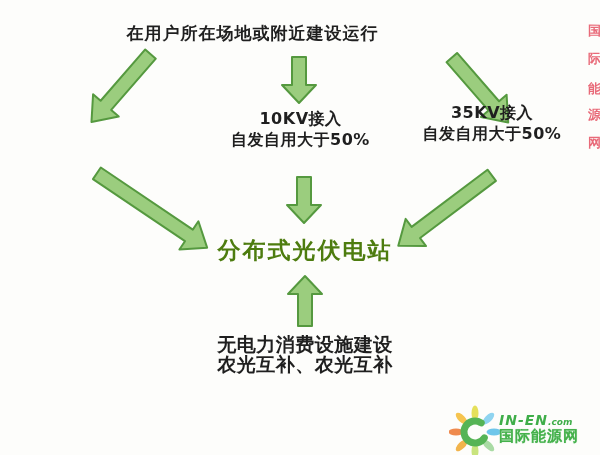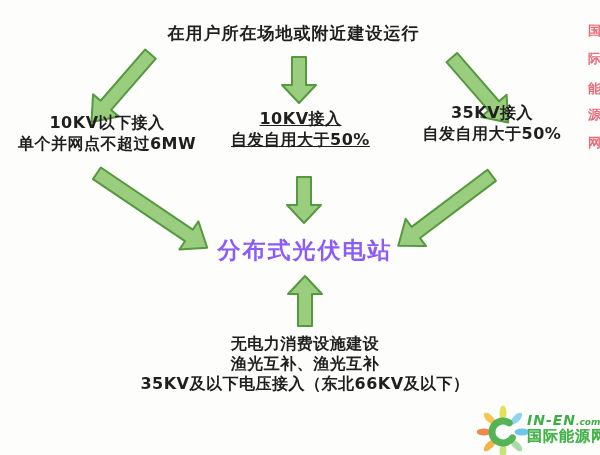--- a/index.html
+++ b/index.html
@@ -4,43 +4,43 @@
 <style>
   html,body{margin:0;padding:0;}
   .canvas{
     position:relative;
     width:600px;height:455px;
     background:#fdfdfb;
     overflow:hidden;
     font-family:"DejaVu Sans","Liberation Sans",sans-serif;
   }
   .txt{position:absolute;color:#1f1f1f;font-weight:bold;text-align:center;}
-  .top-condition{left:0;top:22px;width:505px;font-size:17px;letter-spacing:1px;margin-left:41px;}
+  .top-condition{left:0;top:22px;width:505px;font-size:17px;letter-spacing:1px;}
   .branch{line-height:21px;font-size:16px;letter-spacing:0.5px;}
   .branch-left{left:2px;top:112px;width:210px;}
-  .branch-middle{left:193px;top:108px;width:215px;text-decoration:underline;}
+  .branch-middle{left:193px;top:108px;width:215px;}
   .branch-right{left:392px;top:102px;width:200px;}
-  .center-node{left:145px;top:235px;width:320px;font-size:23px;letter-spacing:2px;color:#8b5cf6;}
-  .bottom-condition{left:90px;top:334px;width:430px;font-size:16px;line-height:20px;letter-spacing:0.5px;}
+  .center-node{left:145px;top:235px;width:320px;font-size:23px;letter-spacing:2px;color:#4d7c0f;}
+  .bottom-condition{left:90px;top:334px;width:430px;font-size:19px;line-height:20px;letter-spacing:0.5px;}
   .arrow{position:absolute;overflow:visible;}
   .arrow polygon{fill:#9bcd7e;stroke:#55993f;stroke-width:2;stroke-linejoin:round;}
   .a1{left:103px;top:43px;transform:rotate(41deg);}
   .a2{left:281px;top:57px;}
   .a3{left:462px;top:47px;transform:rotate(-41deg);}
   .a4{left:134px;top:144px;transform:rotate(-56deg);}
   .a5{left:286px;top:177px;}
   .a6{left:427px;top:152px;transform:rotate(53deg);}
   .a7{left:287px;top:276px;transform:rotate(180deg);}
   .watermark{
     position:absolute;left:585px;top:14px;height:250px;
     writing-mode:vertical-rl;text-orientation:upright;
     font-size:13px;font-weight:bold;letter-spacing:28px;
     color:#e23a4e;opacity:0.75;
   }
-  .logo{position:absolute;left:470px;top:398px;width:130px;height:57px;}
+  .logo{position:absolute;left:442px;top:398px;width:130px;height:57px;}
   .logo-icon{position:absolute;left:7px;top:6px;}
   .logo-text{position:absolute;left:57px;top:15px;color:#3fae49;line-height:14px;white-space:nowrap;}
   .logo-brand{font-size:14px;font-weight:bold;font-style:italic;letter-spacing:1px;}
   .logo-suffix{font-size:9px;font-weight:bold;font-style:italic;}
   .logo-site{font-size:15px;font-weight:bold;letter-spacing:1px;color:#45b14b;
     text-shadow:0 0 1px #8fd49a;}
 </style>
 </head>
 <body>
 
@@ -51,24 +51,20 @@
   <svg class="arrow a1" width="36" height="90">
     <polygon points="11,0 25,0 25,68 35,68 18,90 1,68 11,68"></polygon>
   </svg>
   <svg class="arrow a2" width="36" height="46">
     <polygon points="11,0 25,0 25,28 35,28 18,46 1,28 11,28"></polygon>
   </svg>
   <svg class="arrow a3" width="36" height="86">
     <polygon points="11,0 25,0 25,64 35,64 18,86 1,64 11,64"></polygon>
   </svg>
 
-  <div class="txt branch branch-left">
-    <div>10KV以下接入</div>
-    <div>单个并网点不超过6MW</div>
-  </div>
   <div class="txt branch branch-middle">
     <div>10KV接入</div>
     <div>自发自用大于50%</div>
   </div>
   <div class="txt branch branch-right">
     <div>35KV接入</div>
     <div>自发自用大于50%</div>
   </div>
 
   <svg class="arrow a4" width="36" height="133">
@@ -82,22 +78,21 @@
   </svg>
 
   <div class="txt center-node">分布式光伏电站</div>
 
   <svg class="arrow a7" width="36" height="50">
     <polygon points="11,0 25,0 25,32 35,32 18,50 1,32 11,32"></polygon>
   </svg>
 
   <div class="txt bottom-condition">
     <div>无电力消费设施建设</div>
-    <div>渔光互补、渔光互补</div>
-    <div>35KV及以下电压接入（东北66KV及以下）</div>
+    <div>农光互补、农光互补</div>
   </div>
 
   <div class="watermark">国际能源网</div>
 
   <div class="logo">
     <svg class="logo-icon" width="52" height="52" viewBox="0 0 52 52">
       <ellipse cx="26" cy="9" rx="3.5" ry="7.5" fill="#e5e05a" transform="rotate(0 26 9)"></ellipse>
       <ellipse cx="39.4" cy="14.6" rx="3.5" ry="7.5" fill="#8fd4f0" transform="rotate(45 39.4 14.6)"></ellipse>
       <ellipse cx="45" cy="28" rx="3.5" ry="7.5" fill="#6ec6ea" transform="rotate(90 45 28)"></ellipse>
       <ellipse cx="39.4" cy="41.4" rx="3.5" ry="7.5" fill="#a9dba4" transform="rotate(135 39.4 41.4)"></ellipse>

